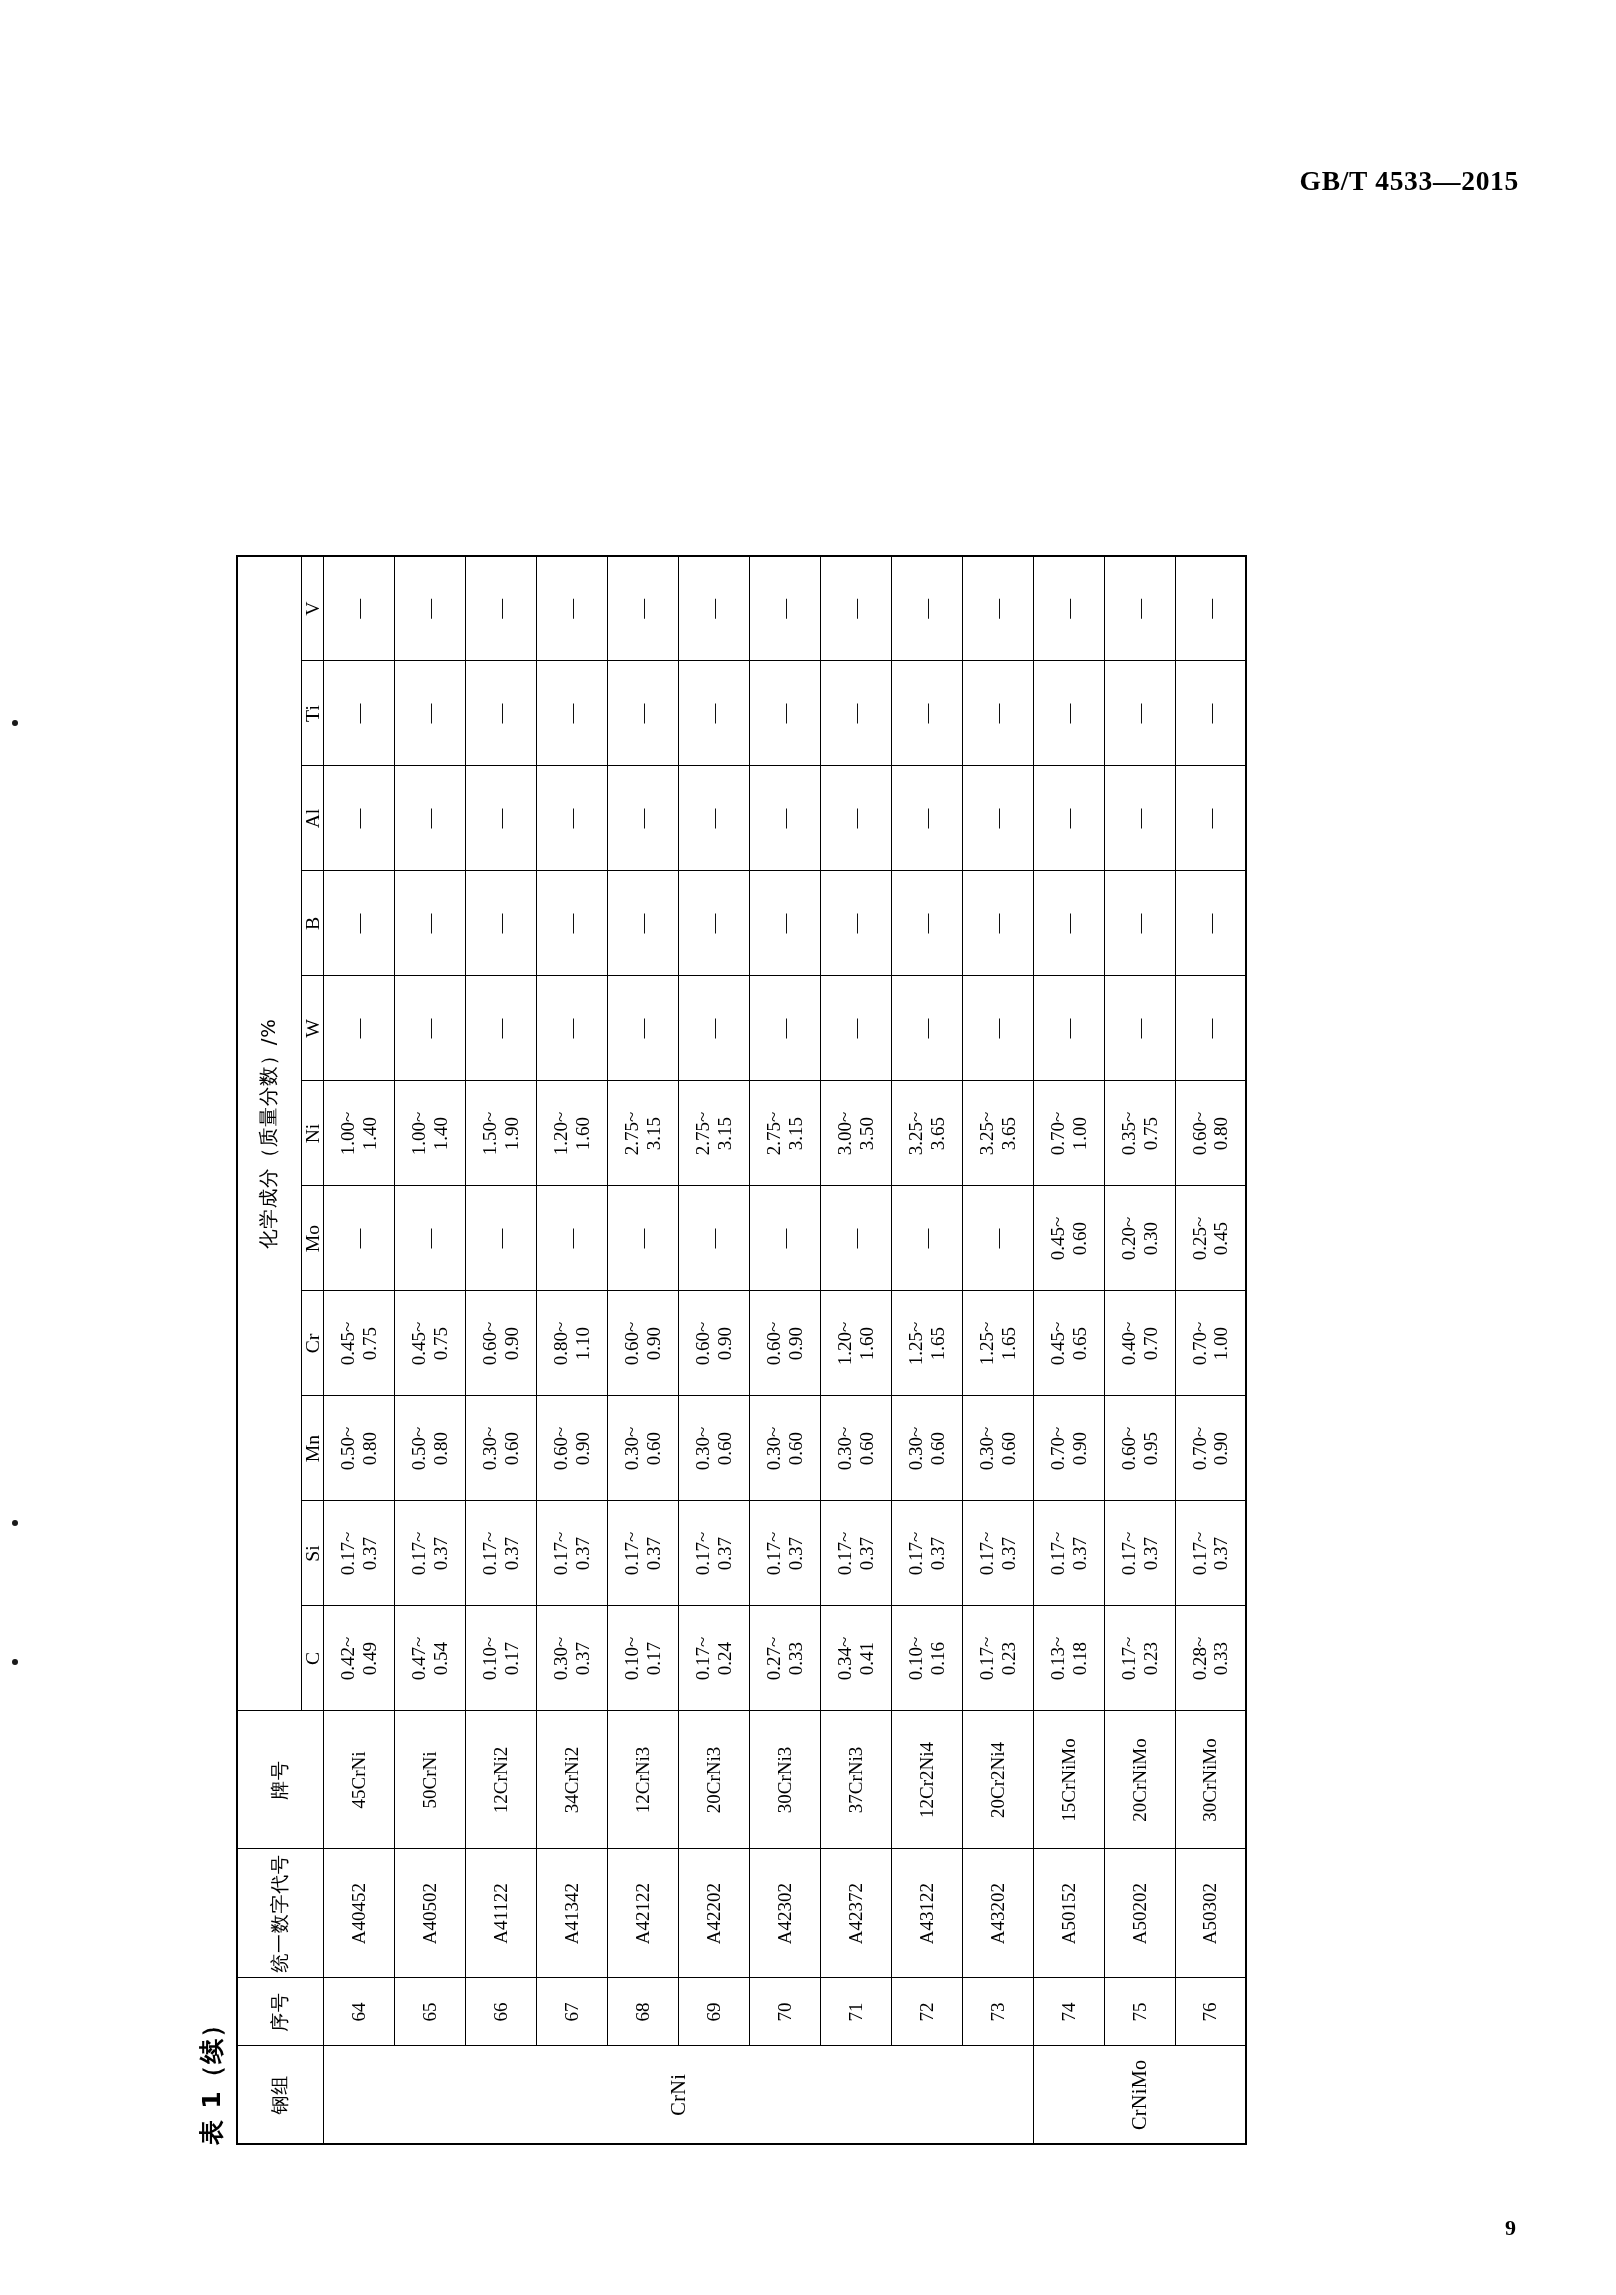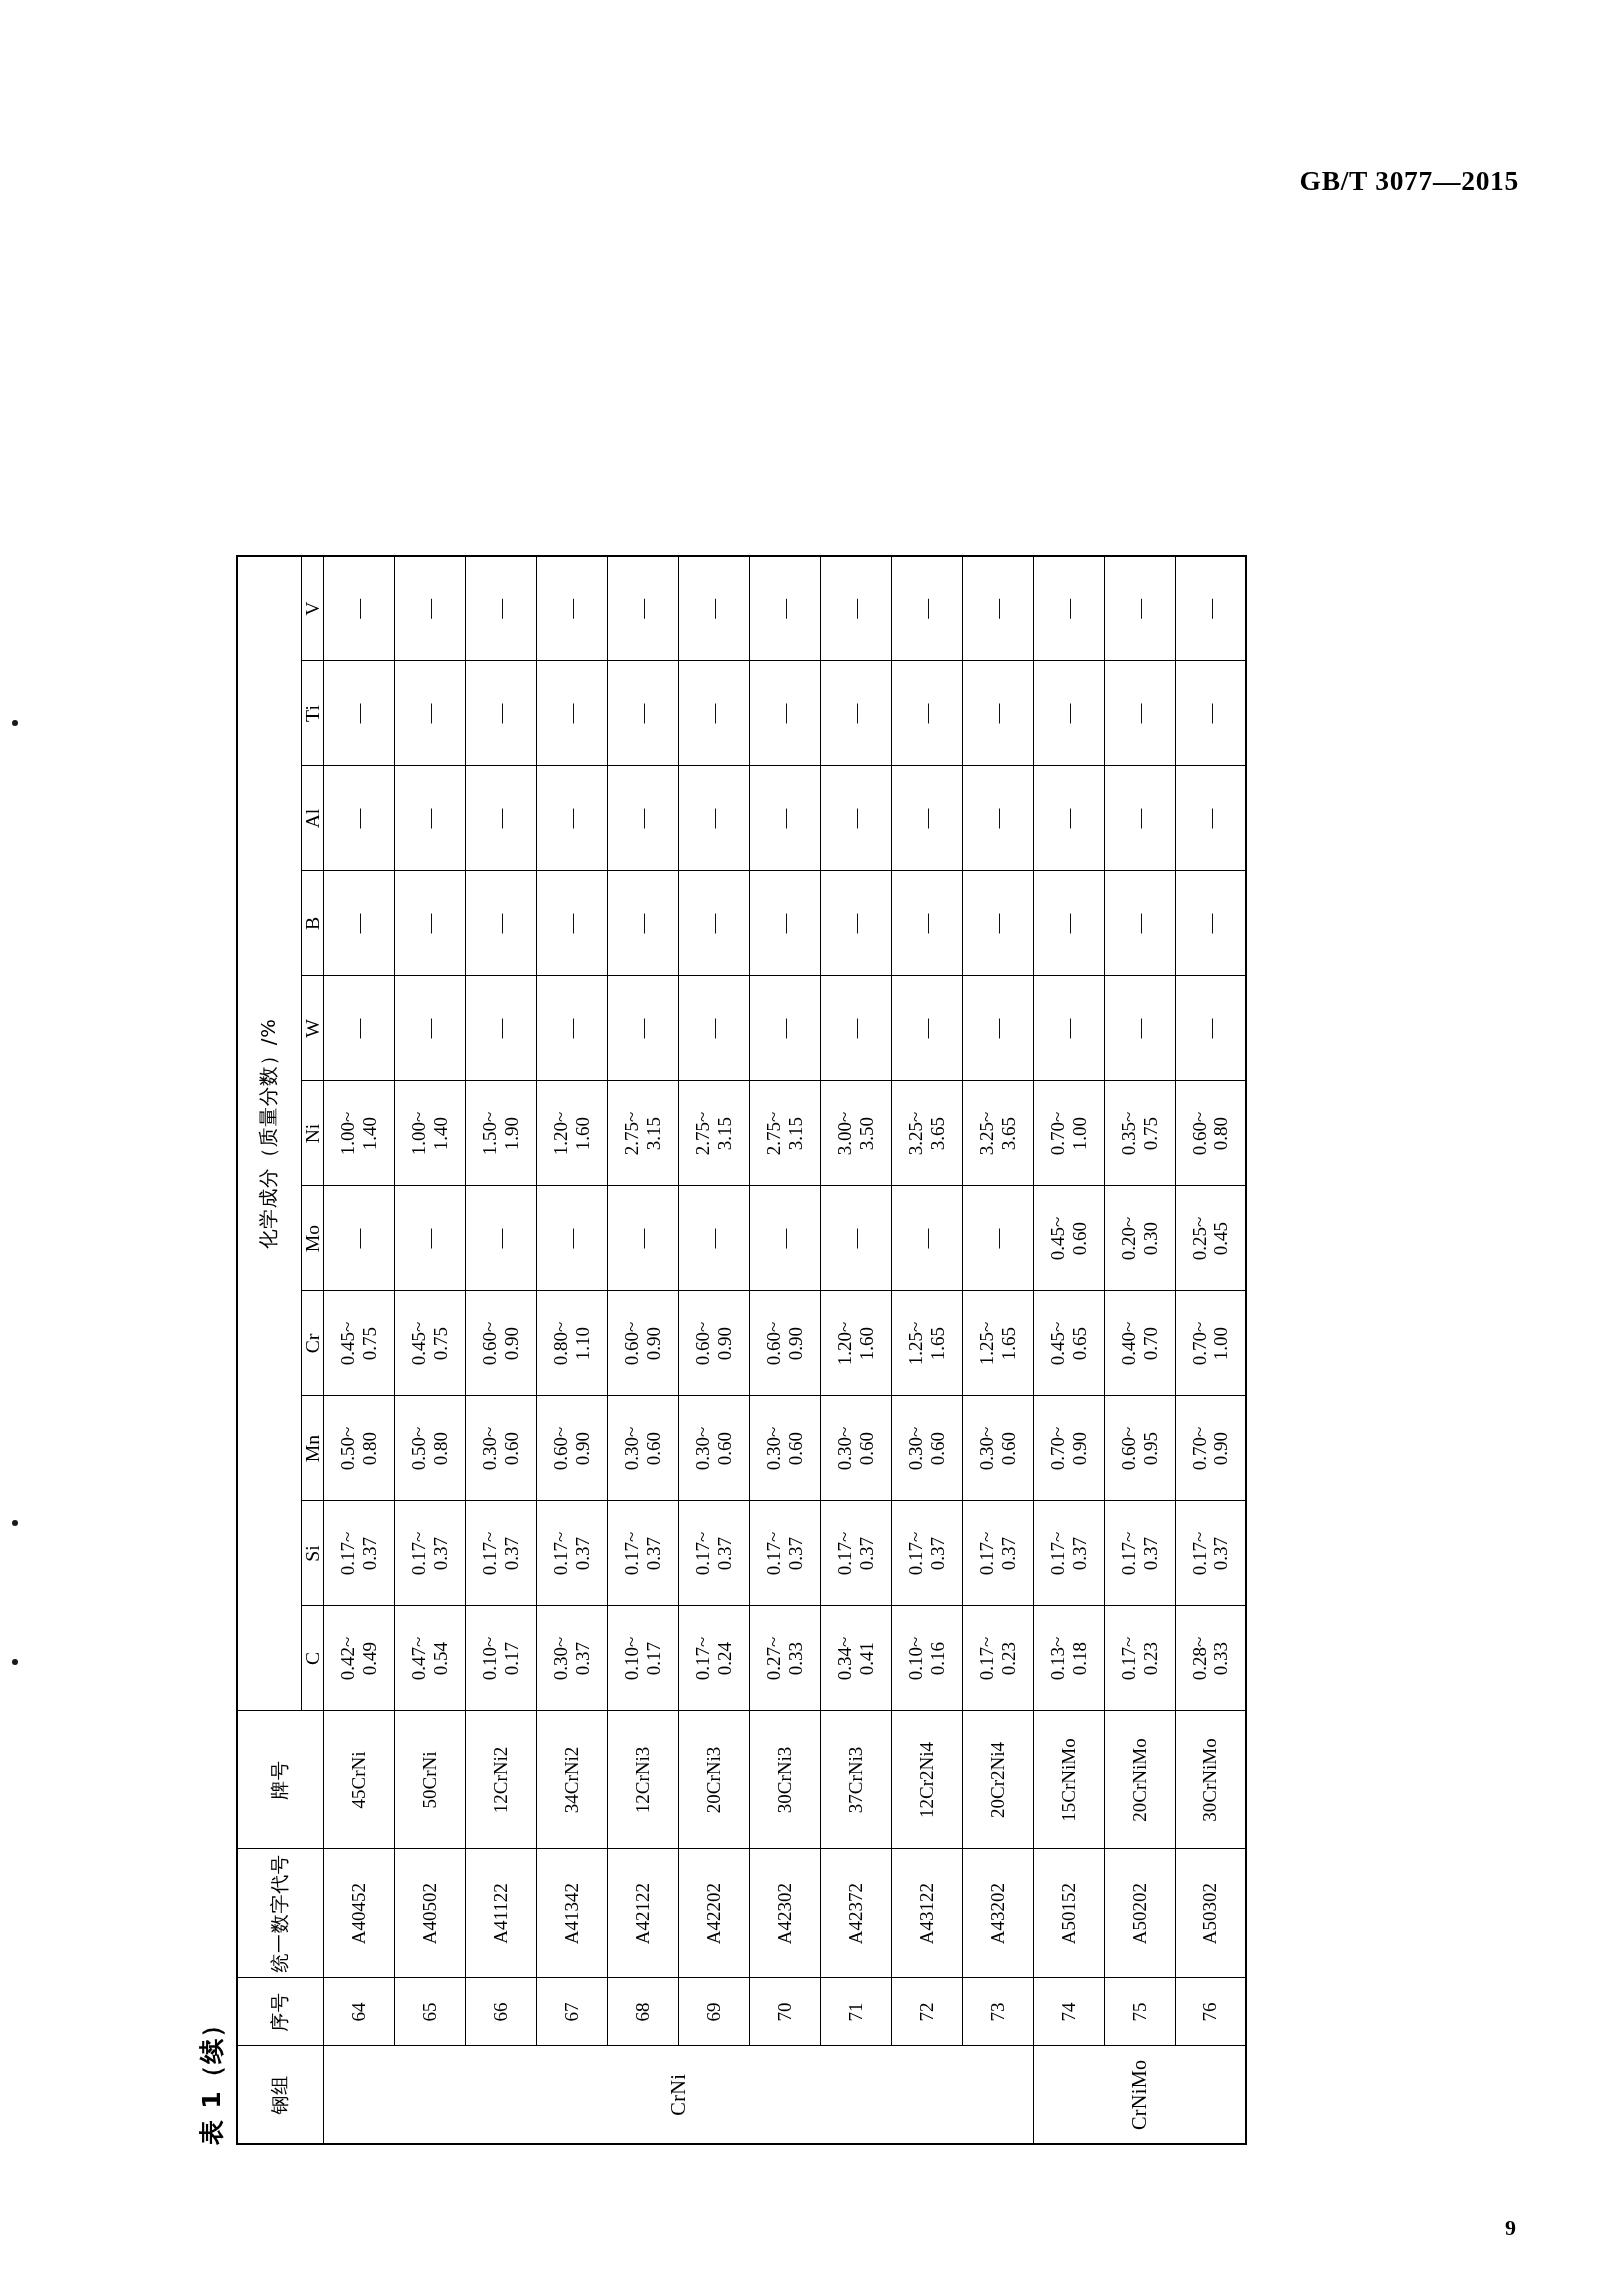--- a/index.html
+++ b/index.html
@@ -156,21 +156,21 @@
   }
   .row-h { height: 71px; }
   .hdr-h { height: 63px; }
   .grade-txt { font-size: 19px; white-space: nowrap; }
   .code-txt  { font-size: 19px; white-space: nowrap; }
   .seq-txt   { font-size: 19px; }
 </style>
 </head>
 <body>
 
-<div class="std-header">GB/T 3077—2015</div>
+<div class="std-header">GB/T 4533—2015</div>
 
 <div class="edge-mark m1"></div>
 <div class="edge-mark m2"></div>
 <div class="edge-mark m3"></div>
 
 <div class="rot-stage">
   <div class="rot-inner">
 
     <div class="table-title">表 1（续）</div>
 

